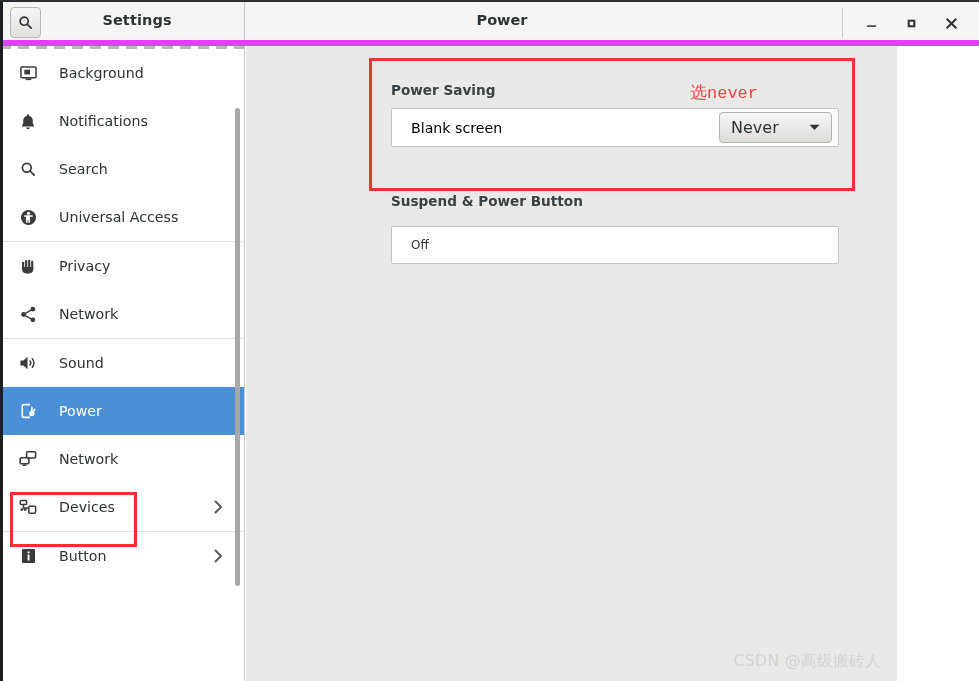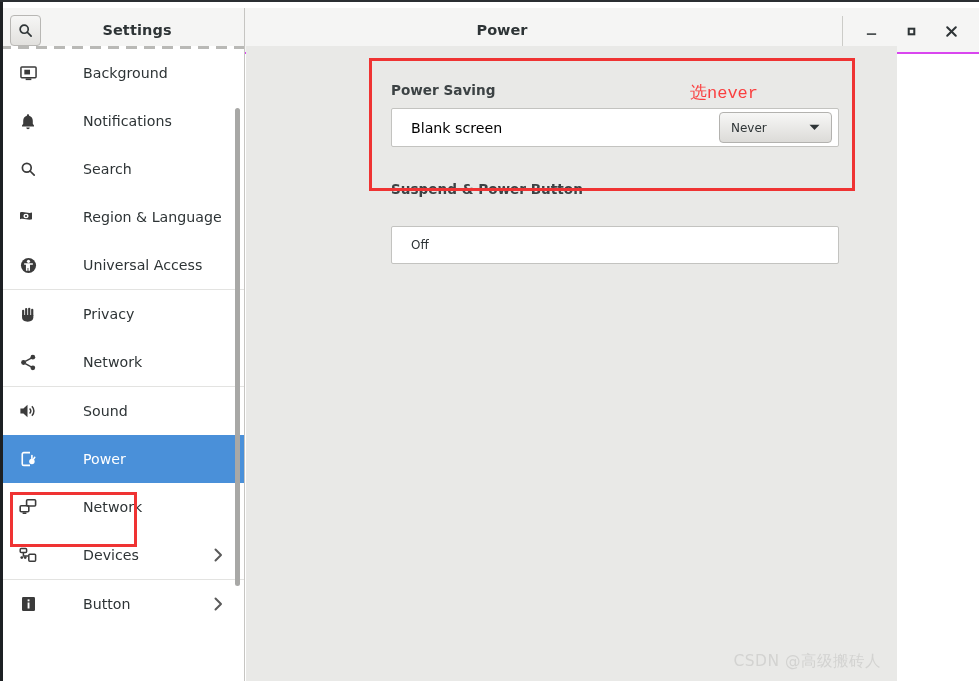--- a/index.html
+++ b/index.html
@@ -10,25 +10,25 @@
     overflow: hidden;
   }
   #app {
     position: relative;
     width: 979px; height: 681px;
     background: #ffffff;
   }
 
   
   .titlebar {
-    position: absolute; top: 8px; left: 0;
+    position: absolute; top: 0; left: 0;
     width: 979px; height: 46px;
     display: flex; align-items: stretch;
     background: #f5f5f4;
-    border-bottom: 2px solid #d946ef;
+    border-bottom: 6px solid #d946ef;
   }
   .tb-left {
     position: relative;
     width: 245px; height: 100%;
     border-right: 1px solid #c6c5c2;
     background: #f5f5f4;
     display: flex; align-items: center;
   }
   .search-btn {
     position: absolute; left: 10px; top: 7px;
@@ -114,21 +114,20 @@
     margin: 0;
   }
   .nav-item {
     position: relative;
     height: 48px;
     display: flex;
     align-items: center;
     padding-left: 17px;
     cursor: pointer;
     background: #ffffff;
-    gap: 24px;
   }
   .nav-item .ico {
     width: 22px; height: 22px;
     display: flex; align-items: center; justify-content: center;
     color: #3b3b3b;
     flex: 0 0 22px;
   }
   .nav-item .lbl {
     margin-left: 20px;
     font-size: 14.2px;
@@ -214,33 +213,33 @@
   .combo {
     min-width: 113px; height: 31px;
     border: 1px solid #b3b2af;
     border-radius: 4px;
     background: linear-gradient(to bottom, #f7f7f6 0%, #dcdbd8 100%);
     display: flex; align-items: center;
     padding: 0 11px;
     cursor: pointer;
   }
   .combo .combo-text {
-    font-size: 12px;
+    font-size: 16px;
     color: #2e3436;
     flex: 1;
   }
   .combo .combo-arrow {
     margin-left: 26px;
     display: flex; align-items: center;
   }
 
   
   .sp-title {
     position: absolute;
-    left: 145px; top: 135px;
+    left: 145px; top: 147px;
   }
   .sp-list {
     position: absolute;
     left: 145px; top: 180px;
     width: 448px; height: 38px;
   }
   .sp-row {
     height: 36px;
     padding: 0 19px 0 19px;
   }
@@ -356,30 +355,20 @@
             <span class="ico">
               <svg width="16" height="16" viewBox="0 0 16 16" fill="none" stroke="currentColor" stroke-width="1.7">
                 <circle cx="6.8" cy="6.8" r="4.4"></circle>
                 <line x1="10" y1="10" x2="14.2" y2="14.2" stroke-linecap="round"></line>
               </svg>
             </span>
             <span class="lbl">Search</span>
           </div>
           <div class="nav-item">
             <span class="ico">
-              <svg width="18" height="14" viewBox="0 0 18 14" fill="currentColor">
-                <path d="M1 2.5 C5 .8 9 4.2 13 2.6 L13 9.3 C9 10.9 5 7.5 1 9.2 Z"></path>
-                <ellipse cx="7" cy="6" rx="2.6" ry="2.2" fill="#fff"></ellipse>
-                <circle cx="7" cy="6" r="1.1" fill="currentColor"></circle>
-              </svg>
-            </span>
-            <span class="lbl">Region &amp; Language</span>
-          </div>
-          <div class="nav-item">
-            <span class="ico">
               <svg width="17" height="17" viewBox="0 0 18 18" fill="currentColor">
                 <circle cx="9" cy="9" r="8"></circle>
                 <circle cx="9" cy="4.6" r="1.7" fill="#fff"></circle>
                 <path d="M4.4 6.6 h9.2 v1.7 h-3 v6.3 h-1.7 v-3 h-.9 v3 H6.3 V8.3 h-1.9 z" fill="#fff"></path>
               </svg>
             </span>
             <span class="lbl">Universal Access</span>
           </div>
         </div>
         <div class="nav-sep"></div>

